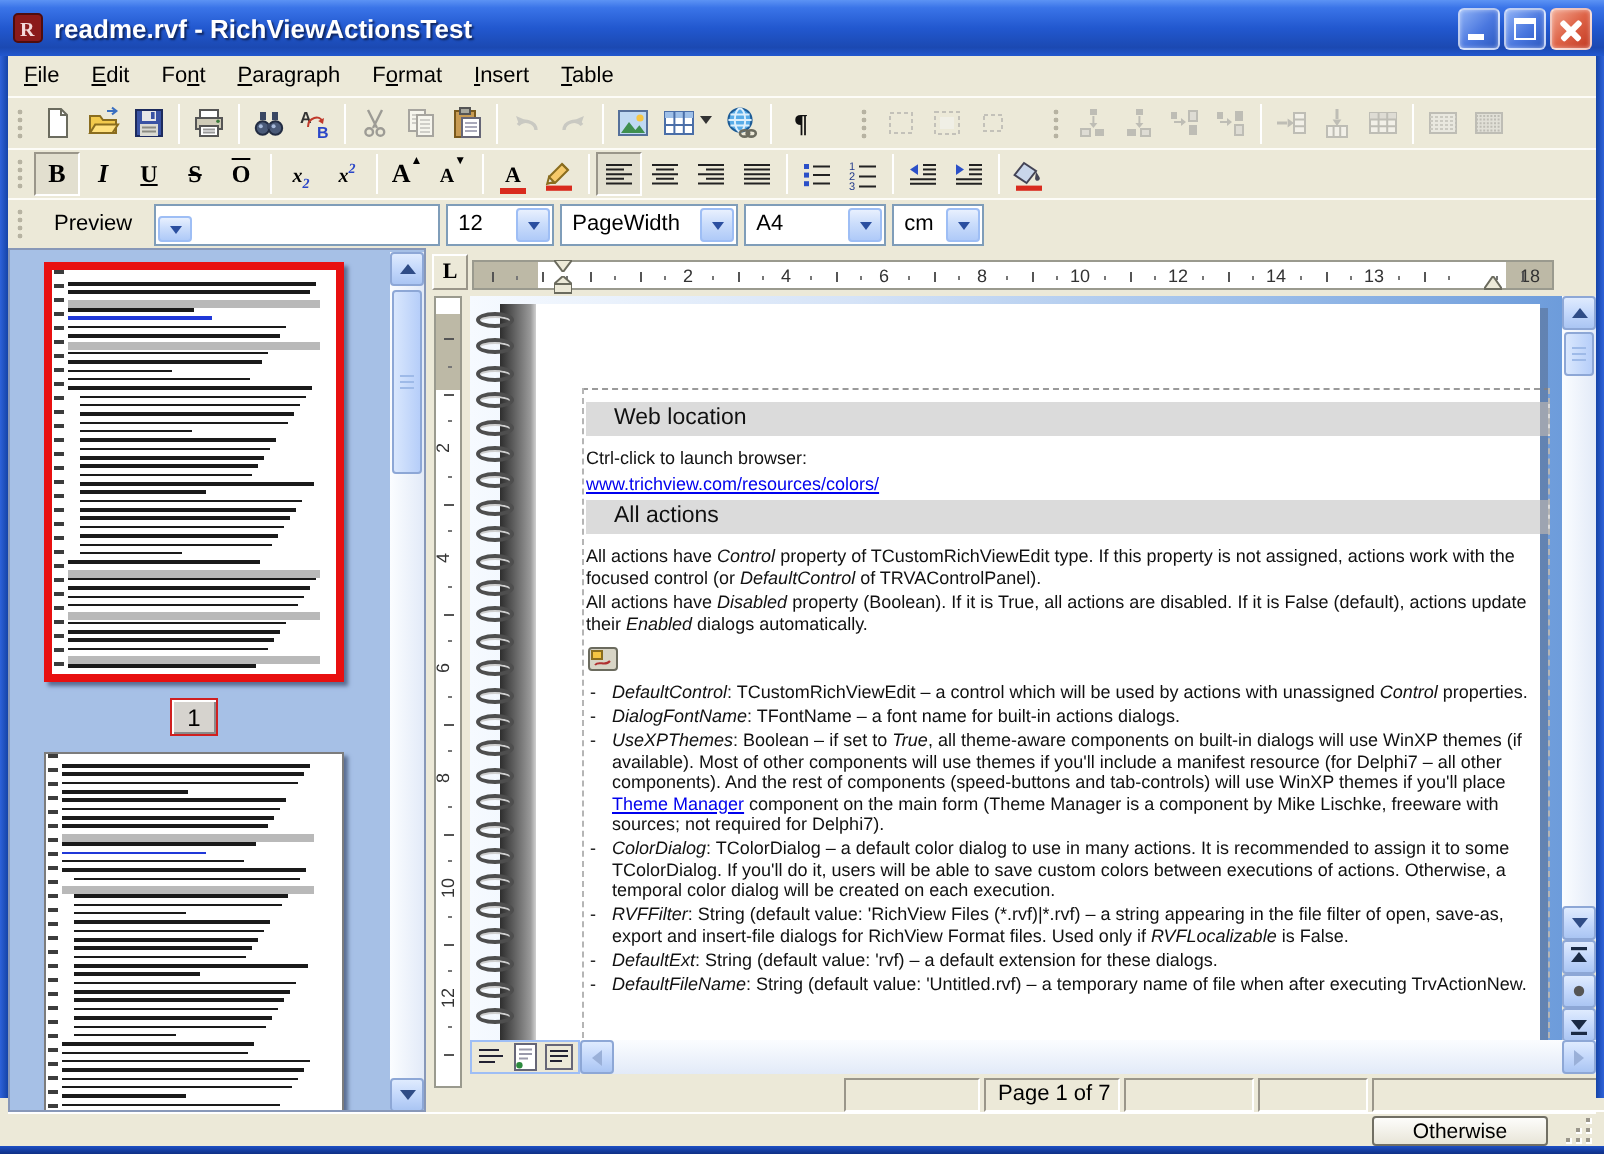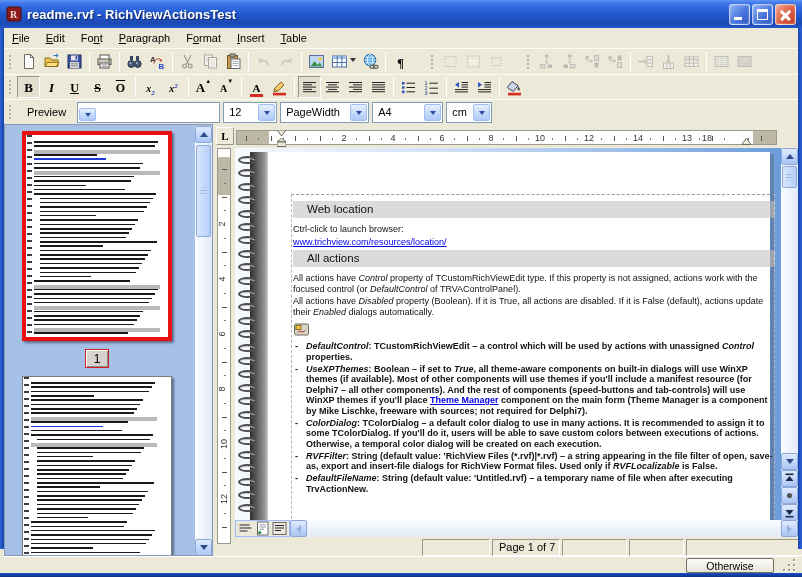--- a/index.html
+++ b/index.html
@@ -96,21 +96,21 @@
   #page-shadow{position:absolute;left:535px;top:6px;width:4px;height:370px;background:#51627e;opacity:.45;}
   #binding{position:absolute;left:0;top:0;width:18px;height:100%;background:linear-gradient(90deg,#2e2e2e,#9a9a9a 85%,#d0d0d0);}
   .ring{position:absolute;width:19px;height:8px;border:2px solid #4e4e4e;border-radius:50%;background:transparent;
     box-shadow:inset 0 1px 0 #cfcfcf;}
   .dash-h{position:absolute;border-top:1px dashed #9a9a9a;}
   .dash-v{position:absolute;border-left:1px dashed #b5b5b5;}
   #doc-text{position:absolute;left:43px;top:46px;width:482px;height:322px;overflow:hidden;
     font-size:9px;line-height:10.5px;color:#111;}
   .doc-heading{font-size:11.5px;line-height:13px;background:#DBDBDB;padding:2px 14px;margin:3px 0 6px;}
   .doc-para{margin:2px 0;}
-  .doc-li{position:relative;padding-left:13px;margin:1.5px 0;font-weight:bold;}
+  .doc-li{position:relative;padding-left:13px;margin:1.5px 0;}
   .doc-li::before{content:"-";position:absolute;left:2px;top:0;}
   .doc-link{color:#0000EE;text-decoration:underline;}
   .run-i{font-style:italic;}
   .icon-para{display:flex;align-items:flex-start;gap:5px;margin:4px 0 3px;}
   
   #doc-vsb{left:568px;top:24px;width:17px;height:322px;}
   
   #hscroll{position:absolute;left:22px;top:396px;width:563px;height:17px;background:linear-gradient(180deg,#FBFDFF,#E2EAF8);}
   #viewbtns{position:absolute;left:0;top:0;height:17px;display:flex;border:1px solid #9EBEF5;background:#ECE9D8;padding:0 1px;}
   .view-btn{width:17px;height:15px;display:flex;align-items:center;justify-content:center;}
@@ -737,21 +737,21 @@
           <div class="hr-tick" style="left: 376.5px;"></div>
           <div class="hr-dot" style="left: 388.75px;"></div>
           <div class="hr-num" style="left: 401px;">14</div>
           <div class="hr-dot" style="left: 413.25px;"></div>
           <div class="hr-tick" style="left: 425.5px;"></div>
           <div class="hr-dot" style="left: 437.75px;"></div>
           <div class="hr-num" style="left: 450px;">13</div>
           <div class="hr-dot" style="left: 462.25px;"></div>
           <div class="hr-tick" style="left: 474.5px;"></div>
           <div class="hr-dot" style="left: 486.75px;"></div>
-          <div class="hr-num" style="left: 470px;">18</div>
+          <div class="hr-num" style="left: 528px;">18</div>
           <div class="hr-dot" style="left: 511.25px;"></div>
           <div class="hr-tick" style="left: 523.5px;"></div>
           <div class="marker" style="left:40px;top:-1px">
             <svg width="9" height="6">
               <path d="M0 0h9L4.5 6z" fill="#ECE9D8" stroke="#6b6b5e"></path>
             </svg>
           </div>
   <div class="marker" style="left:40px;top:7px">
             <svg width="9" height="9">
               <path d="M4.5 0L9 4H0z" fill="#ECE9D8" stroke="#6b6b5e"></path>
@@ -794,37 +794,39 @@
           <div class="vr-dot" style="top: 363.75px;"></div>
           <div class="vr-tick" style="top: 377.5px;"></div>
         </div>
 
       <div id="viewport">
         <div id="page">
           <div id="binding"></div>
           <div id="doc-text">
               <div class="doc-heading">Web location</div>
               <div class="doc-para"><span>Ctrl-click to launch browser:</span></div>
-              <div class="doc-para"><span class="doc-link">www.trichview.com/resources/location/</span></div>
+              <div class="doc-para"><span class="doc-link">www.trichview.com/resources/colors/</span></div>
               <div class="doc-heading">All actions</div>
               <div class="doc-para"><span>All actions have </span><span class="run-i">Control</span><span> property of TCustomRichViewEdit type. If this property is not assigned, actions work with the focused control (or </span><span class="run-i">DefaultControl</span><span> of TRVAControlPanel).</span></div>
               <div class="doc-para"><span>All actions have </span><span class="run-i">Disabled</span><span> property (Boolean). If it is True, all actions are disabled. If it is False (default), actions update their </span><span class="run-i">Enabled</span><span> dialogs automatically.</span></div>
               <div class="icon-para">
                 <span>
                   <svg width="17" height="17" viewBox="0 0 17 17">
                     <rect x="1.5" y="3" width="14" height="11" rx="1.5" fill="#d8d5c6" stroke="#6b6b5e"></rect>
                     <rect x="3" y="4.5" width="5" height="4" fill="#F5C542" stroke="#8a6d1f"></rect>
                     <path d="M4.5 11.5c2-2.5 5 1 7.5-2" stroke="#b03030" fill="none"></path>
                   </svg>
                 </span>
               </div>
               <div class="doc-li"><span class="run-i">DefaultControl</span><span>: TCustomRichViewEdit – a control which will be used by actions with unassigned </span><span class="run-i">Control</span><span> properties.</span></div>
+              <div class="doc-li"><span class="run-i">DialogFontName</span><span>: TFontName – a font name for built-in actions dialogs.</span></div>
               <div class="doc-li"><span class="run-i">UseXPThemes</span><span>: Boolean – if set to </span><span class="run-i">True</span><span>, all theme-aware components on built-in dialogs will use WinXP themes (if available). Most of other components will use themes if you'll include a manifest resource (for Delphi7 – all other components). And the rest of components (speed-buttons and tab-controls) will use WinXP themes if you'll place </span><span class="doc-link">Theme Manager</span><span> component on the main form (Theme Manager is a component by Mike Lischke, freeware with sources; not required for Delphi7).</span></div>
               <div class="doc-li"><span class="run-i">ColorDialog</span><span>: TColorDialog – a default color dialog to use in many actions. It is recommended to assign it to some TColorDialog. If you'll do it, users will be able to save custom colors between executions of actions. Otherwise, a temporal color dialog will be created on each execution.</span></div>
               <div class="doc-li"><span class="run-i">RVFFilter</span><span>: String (default value: 'RichView Files (*.rvf)|*.rvf) – a string appearing in the file filter of open, save-as, export and insert-file dialogs for RichView Format files. Used only if </span><span class="run-i">RVFLocalizable</span><span> is False.</span></div>
+              <div class="doc-li"><span class="run-i">DefaultExt</span><span>: String (default value: 'rvf) – a default extension for these dialogs.</span></div>
               <div class="doc-li"><span class="run-i">DefaultFileName</span><span>: String (default value: 'Untitled.rvf) – a temporary name of file when after executing TrvActionNew.</span></div>
             </div>
         <div class="dash-h" style="left:41px;width:484px;top:42px"></div>
   <div class="dash-v" style="left:41px;top:42px;height:330px"></div>
   <div class="dash-v" style="left:524px;top:42px;height:330px"></div>
           </div>
         <div id="page-shadow"></div>
         <div id="rings">
             <div class="ring" style="left: 3px; top: 8px;"></div>
             <div class="ring" style="left: 3px; top: 21.4px;"></div>

